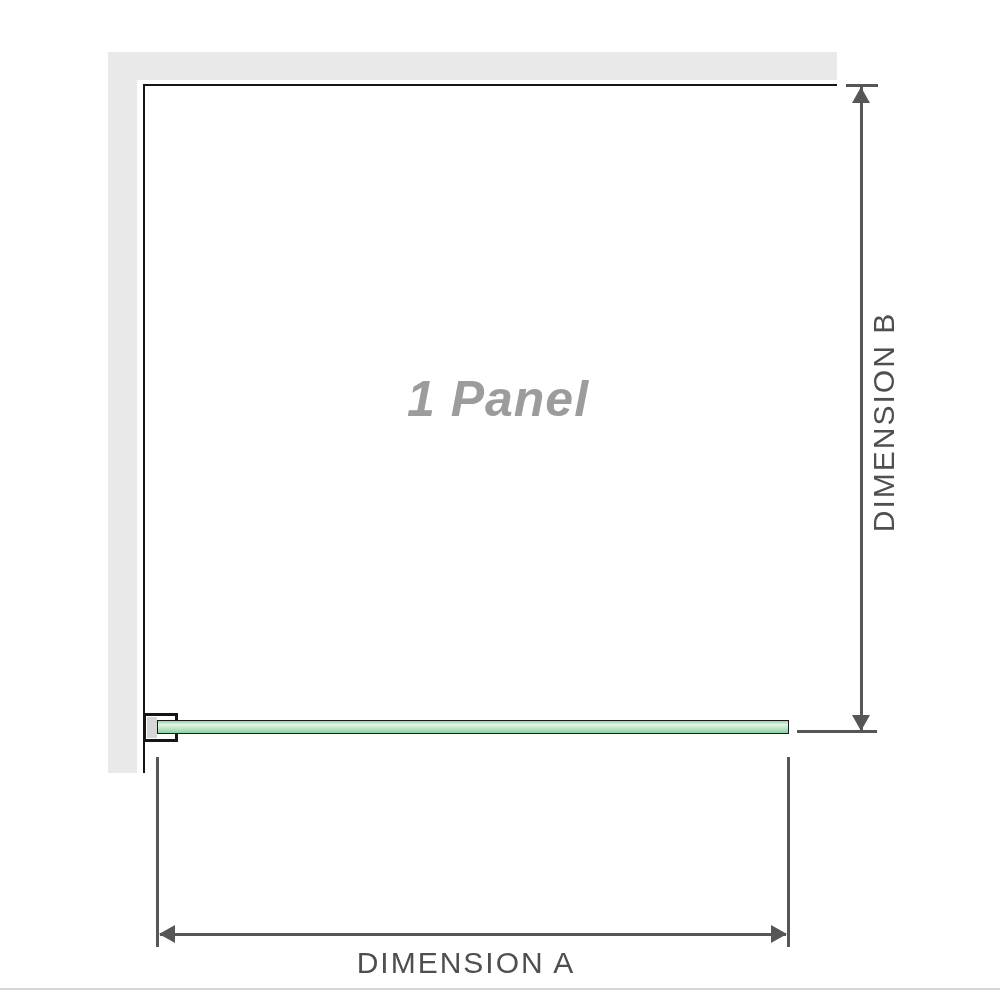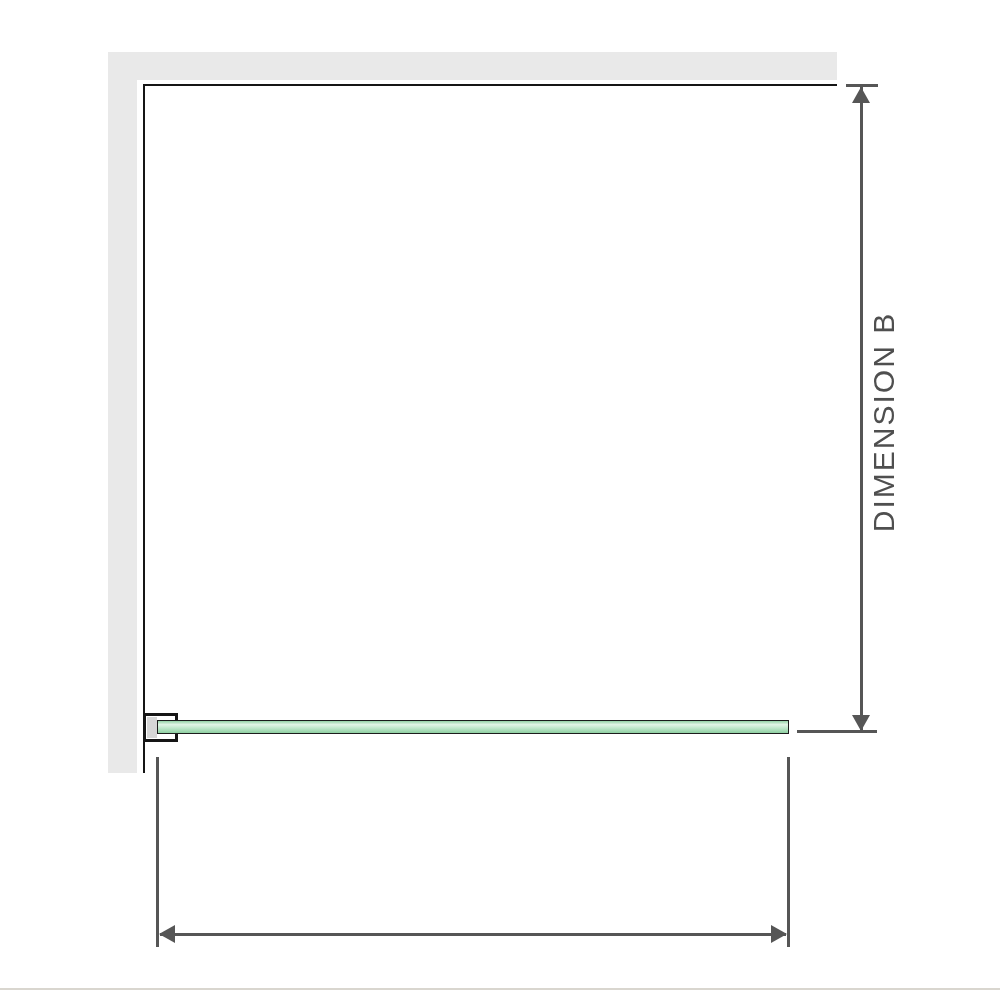--- a/index.html
+++ b/index.html
@@ -128,33 +128,35 @@
 <body>
 
 <div class="canvas">
 
   <div class="abs wall-top"></div>
   <div class="abs wall-left"></div>
 
   <div class="abs outline-top"></div>
   <div class="abs outline-left"></div>
 
+  <div class="abs panel-label">1 Panel</div>
 
   <div class="abs bracket"></div>
   <div class="abs bracket-inner"></div>
   <div class="abs glass"></div>
 
   <div class="abs dimb-tick-top"></div>
   <div class="abs dimb-tick-bottom"></div>
   <div class="abs dimb-line"></div>
   <div class="abs arrow-up"></div>
   <div class="abs arrow-down"></div>
   <div class="abs dimb-label">DIMENSION B</div>
 
   <div class="abs dima-tick-left"></div>
   <div class="abs dima-tick-right"></div>
   <div class="abs dima-line"></div>
   <div class="abs arrow-left"></div>
   <div class="abs arrow-right"></div>
+  <div class="abs dima-label">DIMENSION A</div>
 
   <div class="abs divider"></div>
 
 </div>
 
 </body></html>

